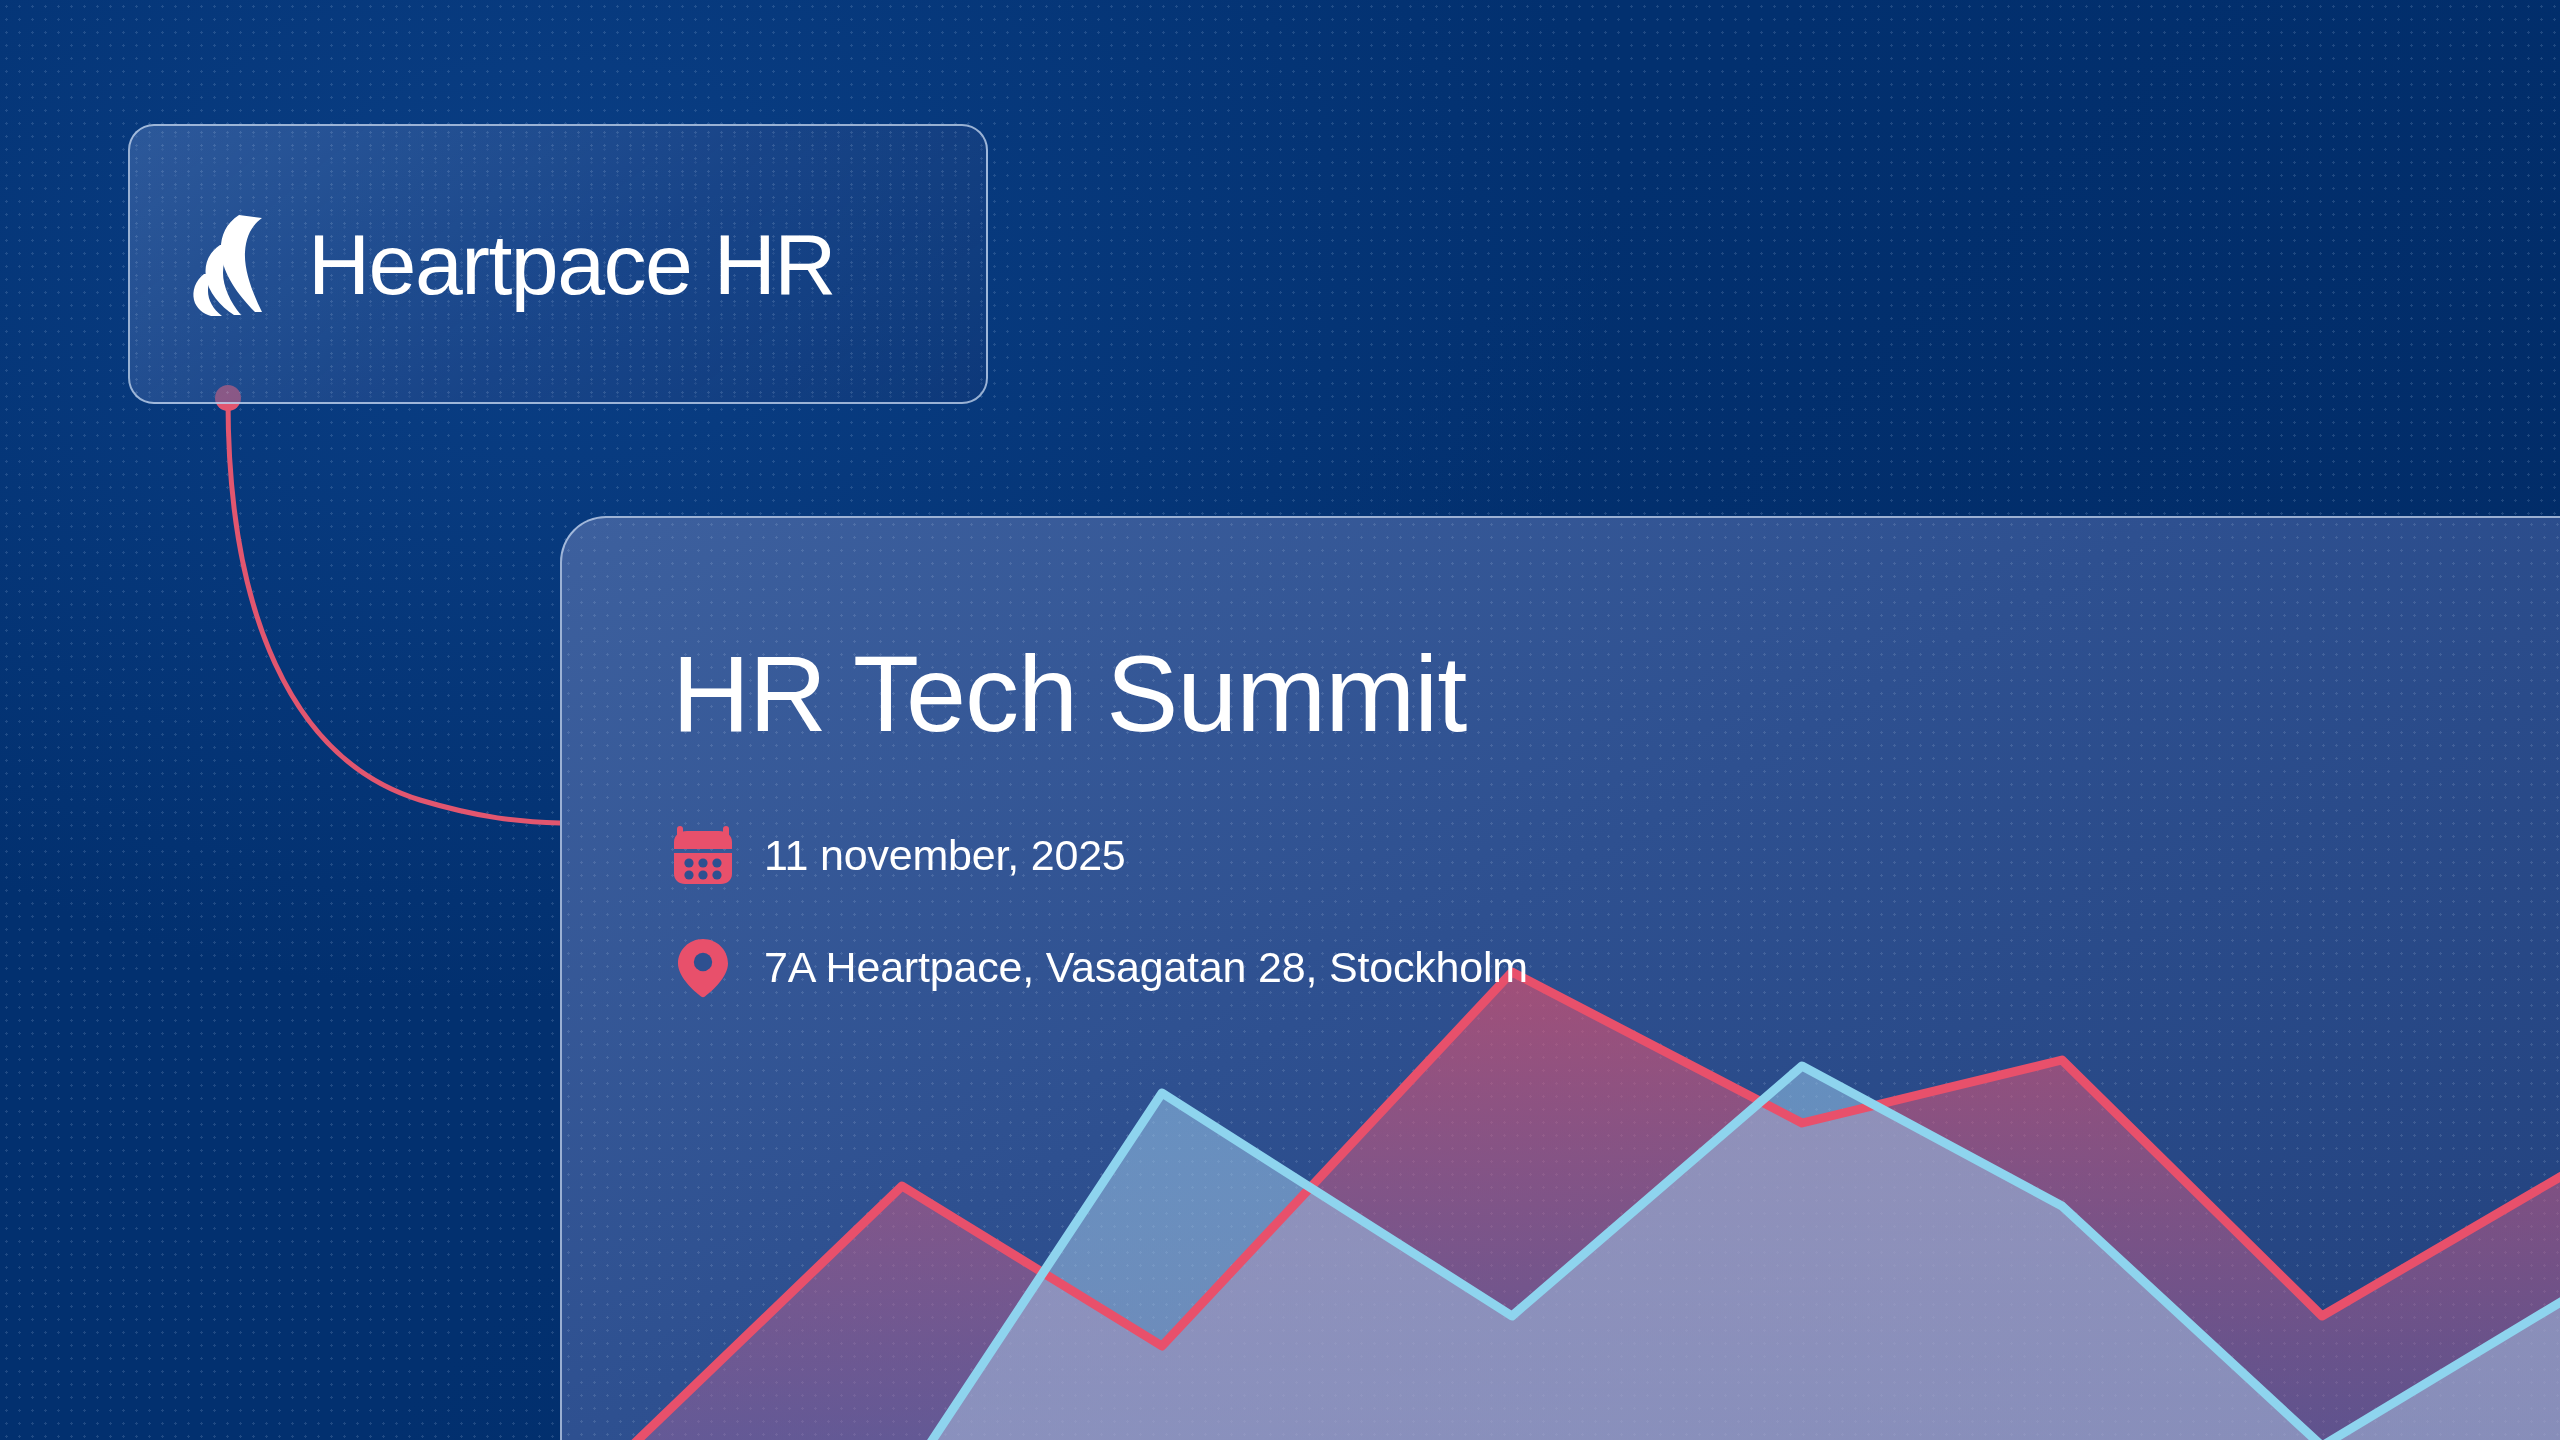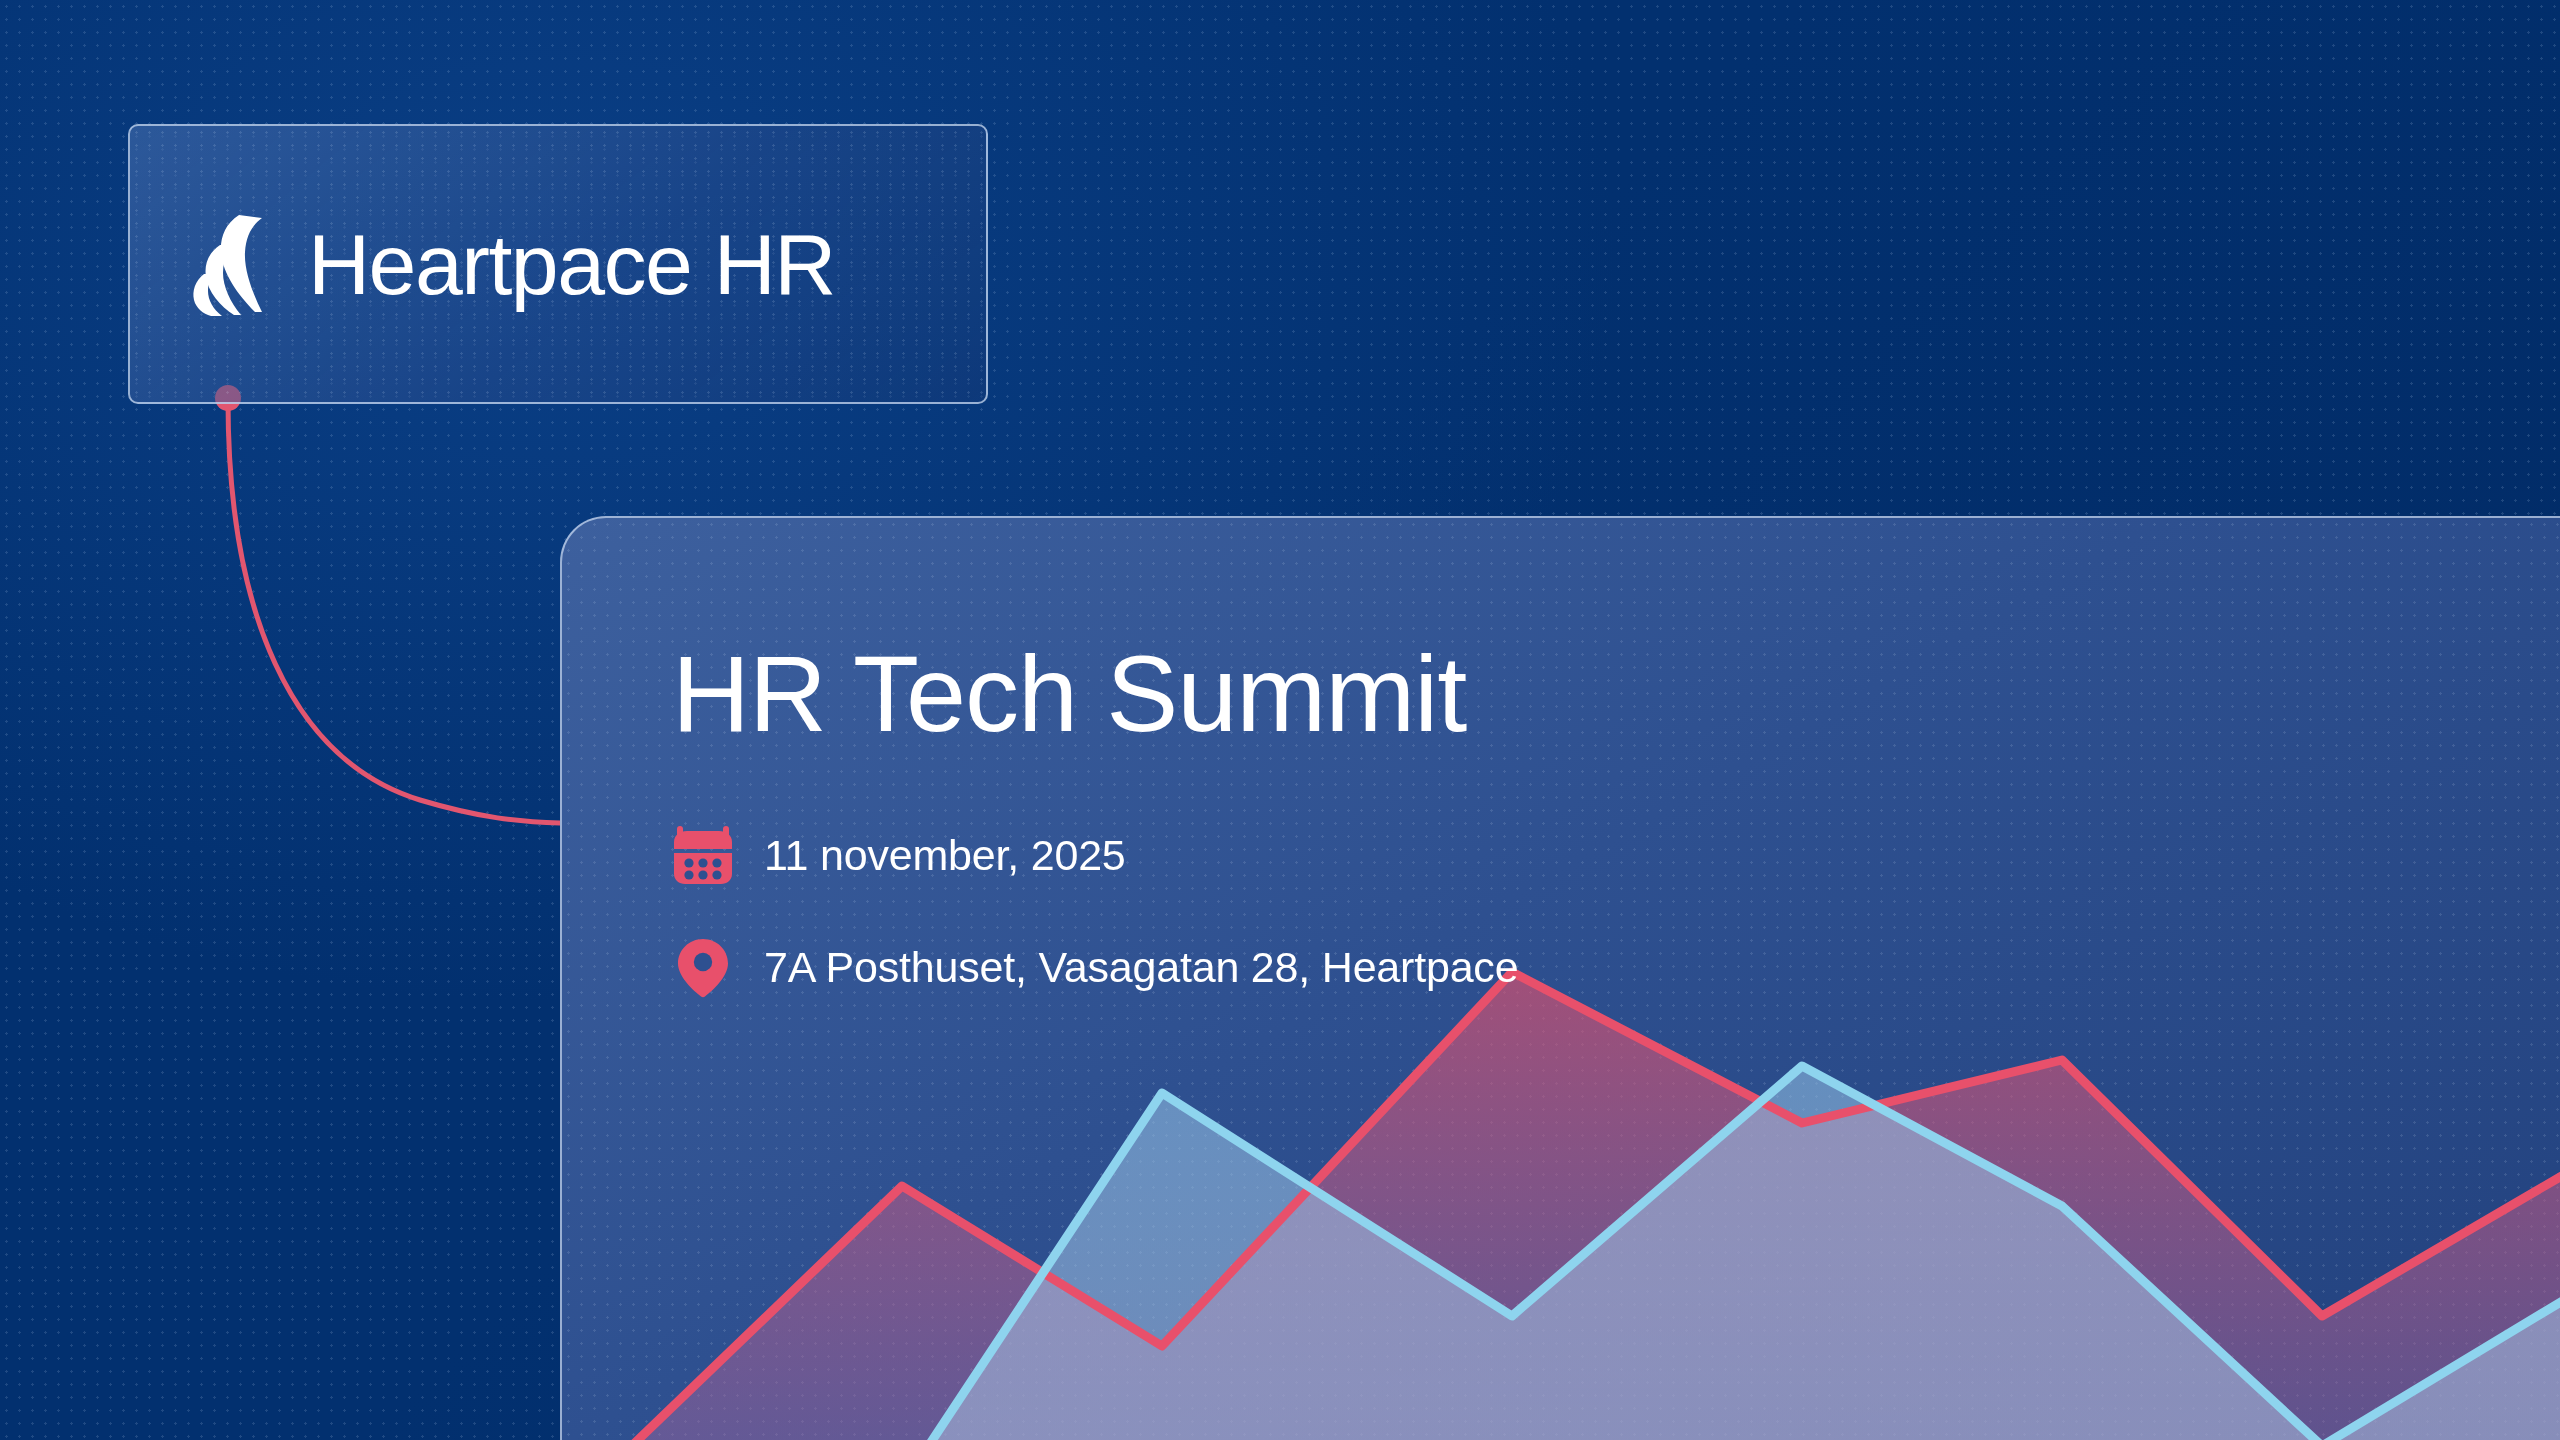--- a/index.html
+++ b/index.html
@@ -32,21 +32,21 @@
     pointer-events: none;
   }
 
   
   #logo-card {
     position: absolute;
     left: 128px;
     top: 124px;
     width: 860px;
     height: 280px;
-    border-radius: 10px;
+    border-radius: 26px;
     border: 2px solid rgba(207,223,245,0.72);
     background: linear-gradient(140deg, rgba(72,112,176,0.58) 0%, rgba(42,78,143,0.48) 55%, rgba(22,58,120,0.42) 100%);
     display: flex;
     align-items: center;
     padding-left: 62px;
     overflow: hidden;
   }
   #logo-card .logo-dots {
     position: absolute; inset: 0;
     background-image: radial-gradient(rgba(220,235,255,0.14) 1px, rgba(0,0,0,0) 1.4px);
@@ -193,20 +193,20 @@
             <circle cx="45" cy="51" r="4.6" fill="#2e5090"></circle>
           </svg>
           <span class="meta-text">11 november, 2025</span>
         </div>
 
         <div class="meta-row">
           <svg class="meta-icon" viewBox="0 0 62 62">
             <path d="M31 3 C17 3 6 14 6 27.5 C 6 41 22 55 29 60.5 C 30.2 61.5 31.8 61.5 33 60.5 C 40 55 56 41 56 27.5 C 56 14 45 3 31 3 Z" fill="#e8506b"></path>
             <circle cx="31" cy="26" r="9.2" fill="#2e5090"></circle>
           </svg>
-          <span class="meta-text">7A Posthuset, Vasagatan 28, Heartpace</span>
+          <span class="meta-text">7A Heartpace, Vasagatan 28, Stockholm</span>
         </div>
 
       </div>
     </div>
   </div>
 
 </div>
 
 </body></html>

